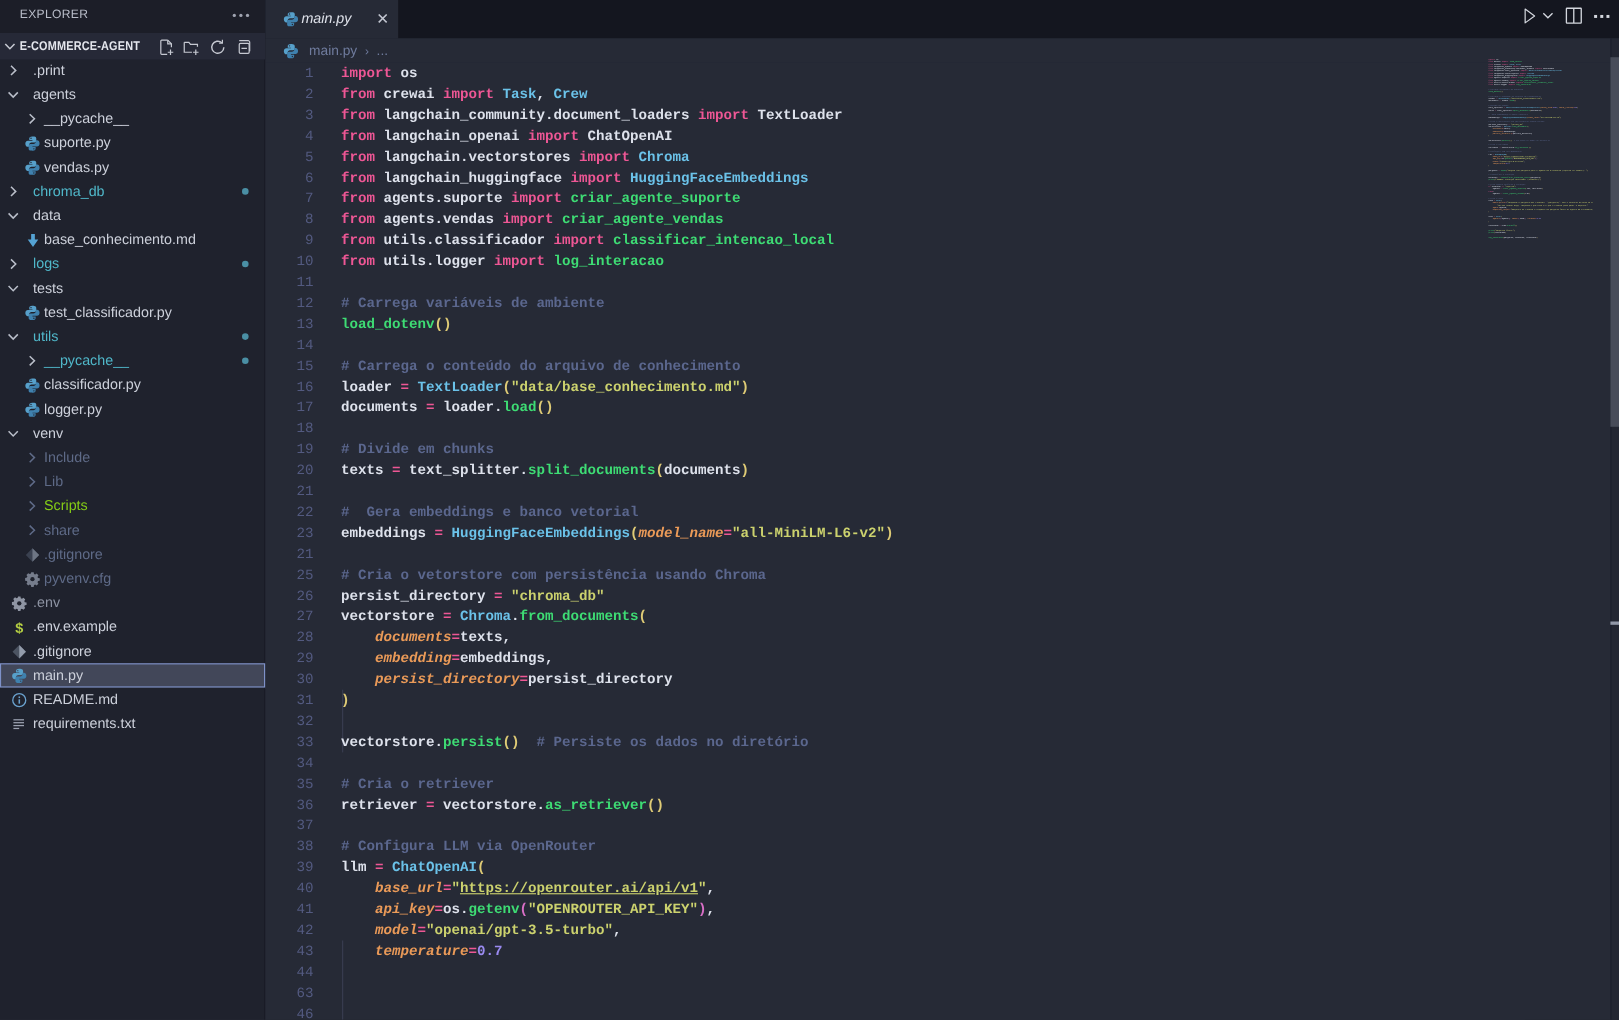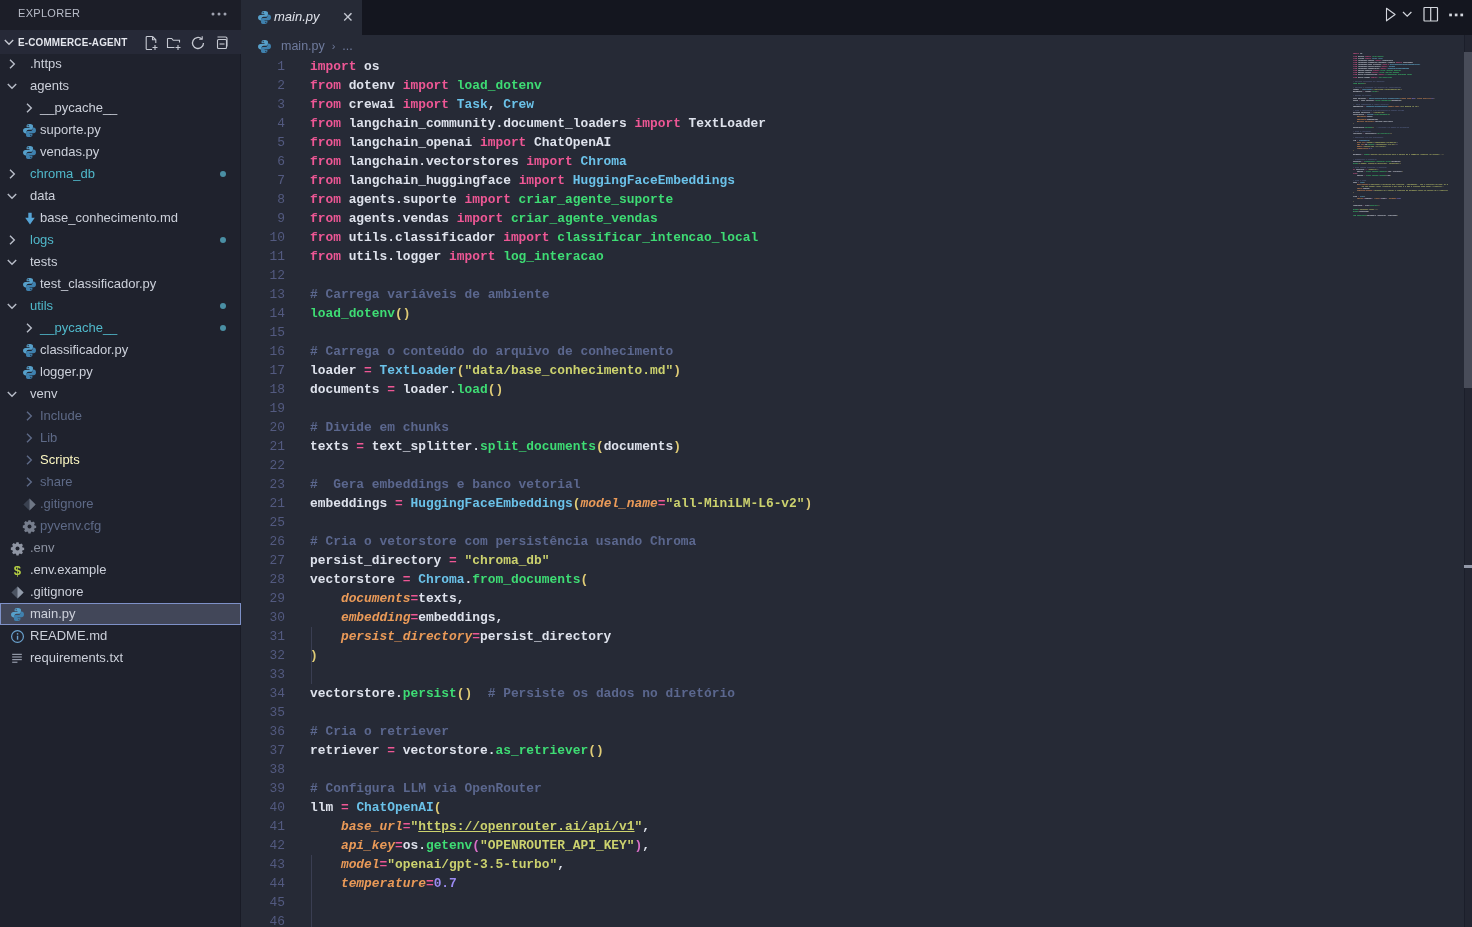--- a/index.html
+++ b/index.html
@@ -132,26 +132,25 @@
 <div class="gn">35</div>
 <div class="gn">36</div>
 <div class="gn">37</div>
 <div class="gn">38</div>
 <div class="gn">39</div>
 <div class="gn">40</div>
 <div class="gn">41</div>
 <div class="gn">42</div>
 <div class="gn">43</div>
 <div class="gn">44</div>
-<div class="gn">45</div>
+<div class="gn">63</div>
 <div class="gn">46</div>
       </div>
     <div id="code">
 <div class="L"><span class="k">import</span><span class="i"> os</span></div>
-<div class="L"><span class="k">from</span><span class="i"> dotenv </span><span class="k">import</span><span class="f"> load_dotenv</span></div>
 <div class="L"><span class="k">from</span><span class="i"> crewai </span><span class="k">import</span><span class="t"> Task</span><span class="i">, </span><span class="t">Crew</span></div>
 <div class="L"><span class="k">from</span><span class="i"> langchain_community.document_loaders </span><span class="k">import</span><span class="i"> TextLoader</span></div>
 <div class="L"><span class="k">from</span><span class="i"> langchain_openai </span><span class="k">import</span><span class="i"> ChatOpenAI</span></div>
 <div class="L"><span class="k">from</span><span class="i"> langchain.vectorstores </span><span class="k">import</span><span class="t"> Chroma</span></div>
 <div class="L"><span class="k">from</span><span class="i"> langchain_huggingface </span><span class="k">import</span><span class="t"> HuggingFaceEmbeddings</span></div>
 <div class="L"><span class="k">from</span><span class="i"> agents.suporte </span><span class="k">import</span><span class="f"> criar_agente_suporte</span></div>
 <div class="L"><span class="k">from</span><span class="i"> agents.vendas </span><span class="k">import</span><span class="f"> criar_agente_vendas</span></div>
 <div class="L"><span class="k">from</span><span class="i"> utils.classificador </span><span class="k">import</span><span class="f"> classificar_intencao_local</span></div>
 <div class="L"><span class="k">from</span><span class="i"> utils.logger </span><span class="k">import</span><span class="f"> log_interacao</span></div>
 <div class="L"></div>
@@ -306,21 +305,21 @@
       <span class="hico" style="left:213px"><svg width="16" height="16" viewBox="0 0 16 16" fill="none" stroke="#c6c9d2" stroke-width="1.1">
             <rect x="4.5" y="4.5" width="9" height="9" rx="1"></rect>
             <path d="M4.5 2h8a1.5 1.5 0 0 1 1.5 1.5v8"></path>
             <path d="M6.5 9h5"></path>
           </svg></span>
     </div>
 <div class="trow" style="top:53px">
         <svg class="tw" style="left:4px" width="16" height="16" viewBox="0 0 16 16">
           <path fill="none" stroke="#b9bec9" stroke-width="1.4" d="M6 3.8l4.3 4.2L6 12.2"></path>
         </svg>
-        <span class="tl" style="left:30px;color:#ccd0da">.https</span>
+        <span class="tl" style="left:30px;color:#ccd0da">.print</span>
       </div>
 <div class="trow" style="top:75px">
         <svg class="tw" style="left:4px" width="16" height="16" viewBox="0 0 16 16">
           <path fill="none" stroke="#b9bec9" stroke-width="1.4" d="M3.8 6l4.2 4.3L12.2 6"></path>
         </svg>
         <span class="tl" style="left:30px;color:#ccd0da">agents</span>
       </div>
 <div class="trow" style="top:97px">
         <svg class="tw" style="left:21px" width="16" height="16" viewBox="0 0 16 16">
           <path fill="none" stroke="#b9bec9" stroke-width="1.4" d="M6 3.8l4.3 4.2L6 12.2"></path>
@@ -435,21 +434,21 @@
 <div class="trow" style="top:427px">
         <svg class="tw" style="left:21px" width="16" height="16" viewBox="0 0 16 16">
           <path fill="none" stroke="#5e6a87" stroke-width="1.4" d="M6 3.8l4.3 4.2L6 12.2"></path>
         </svg>
         <span class="tl" style="left:40px;color:#5e6a87">Lib</span>
       </div>
 <div class="trow" style="top:449px">
         <svg class="tw" style="left:21px" width="16" height="16" viewBox="0 0 16 16">
           <path fill="none" stroke="#5e6a87" stroke-width="1.4" d="M6 3.8l4.3 4.2L6 12.2"></path>
         </svg>
-        <span class="tl" style="left:40px;color:#fef9c3">Scripts</span>
+        <span class="tl" style="left:40px;color:#84cc16">Scripts</span>
       </div>
 <div class="trow" style="top:471px">
         <svg class="tw" style="left:21px" width="16" height="16" viewBox="0 0 16 16">
           <path fill="none" stroke="#5e6a87" stroke-width="1.4" d="M6 3.8l4.3 4.2L6 12.2"></path>
         </svg>
         <span class="tl" style="left:40px;color:#5e6a87">share</span>
       </div>
 <div class="trow" style="top:493px">
         <span class="fib" style="left:22px">
           <svg class="fi" width="15" height="15" viewBox="0 0 16 16">

